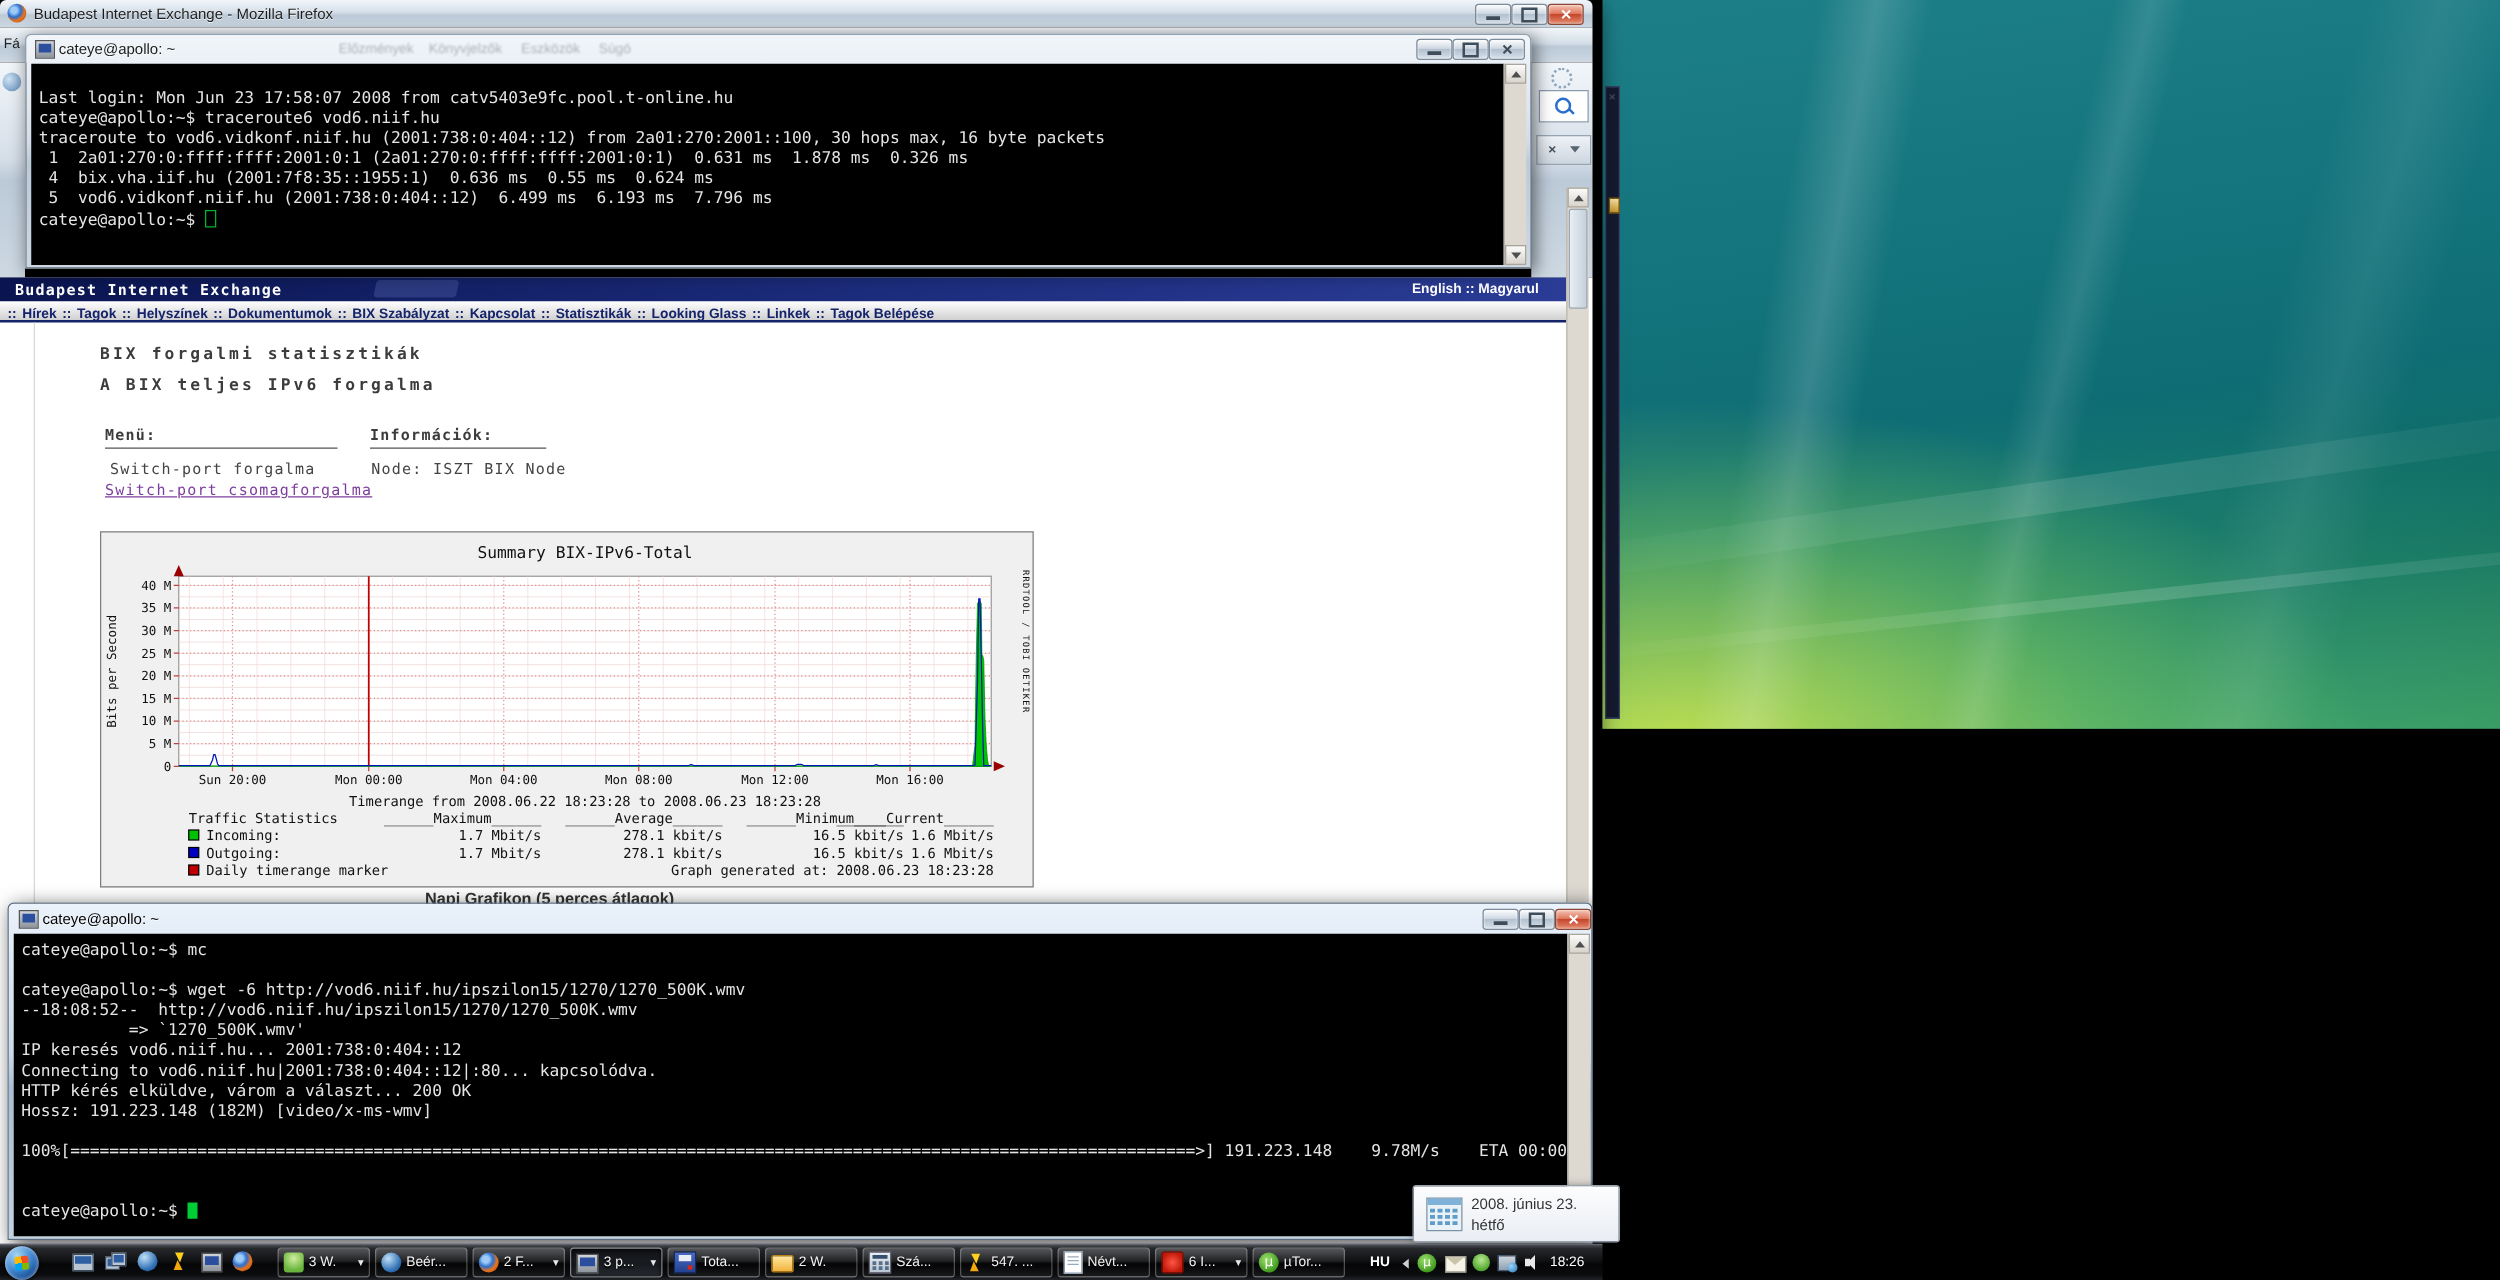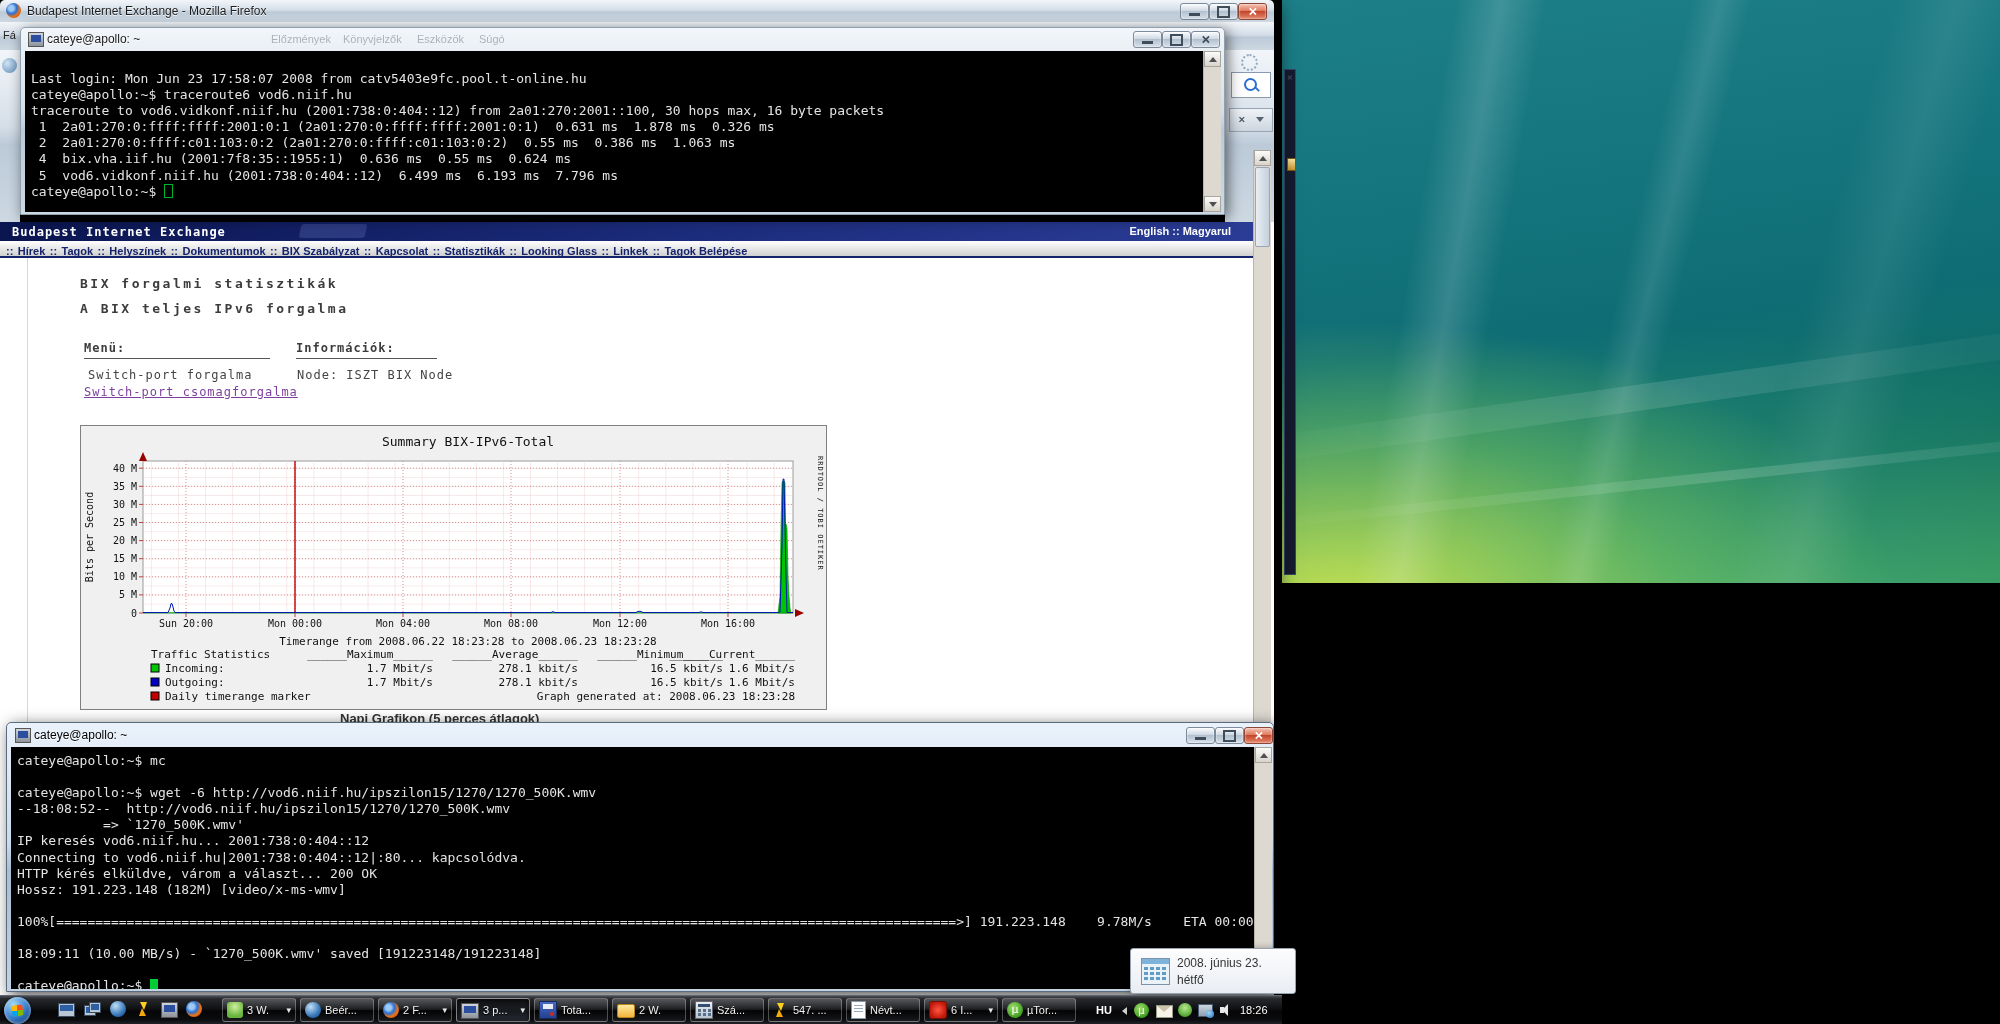--- a/index.html
+++ b/index.html
@@ -324,21 +324,20 @@
       <div class="abs cap" style="left:1170px;top:3px;">
           <div class="g-x" style="transform:scale(.8);"></div>
         </div>
     </div>
     <div class="abs" style="left:4px;top:23px;width:1178px;height:161px;background:#000;overflow:hidden;">
       <div style="padding:20px 0 0 6px;">
         <div class="term-line">Last login: Mon Jun 23 17:58:07 2008 from catv5403e9fc.pool.t-online.hu</div>
         <div class="term-line">cateye@apollo:~$ traceroute6 vod6.niif.hu</div>
         <div class="term-line">traceroute to vod6.vidkonf.niif.hu (2001:738:0:404::12) from 2a01:270:2001::100, 30 hops max, 16 byte packets</div>
         <div class="term-line"> 1  2a01:270:0:ffff:ffff:2001:0:1 (2a01:270:0:ffff:ffff:2001:0:1)  0.631 ms  1.878 ms  0.326 ms</div>
-        <div class="term-line"> 2  2a01:270:0:ffff:c01:103:0:2 (2a01:270:0:ffff:c01:103:0:2)  0.55 ms  0.386 ms  1.063 ms</div>
         <div class="term-line"> 4  bix.vha.iif.hu (2001:7f8:35::1955:1)  0.636 ms  0.55 ms  0.624 ms</div>
         <div class="term-line"> 5  vod6.vidkonf.niif.hu (2001:738:0:404::12)  6.499 ms  6.193 ms  7.796 ms</div>
         <div class="term-line"><span>cateye@apollo:~$ </span><span class="cursor-hollow"></span></div>
       </div>
     </div>
     <div class="abs sb-track" style="left:1182px;top:23px;width:17px;height:161px;">
       <div class="sb-btn" style="top:0;">
           <div class="tri-up"></div>
         </div>
       <div class="sb-btn" style="bottom:0;">
@@ -368,21 +367,20 @@
         <div class="term-line">cateye@apollo:~$ wget -6 http://vod6.niif.hu/ipszilon15/1270/1270_500K.wmv</div>
         <div class="term-line">--18:08:52--  http://vod6.niif.hu/ipszilon15/1270/1270_500K.wmv</div>
         <div class="term-line">           =&gt; `1270_500K.wmv'</div>
         <div class="term-line">IP keresés vod6.niif.hu... 2001:738:0:404::12</div>
         <div class="term-line">Connecting to vod6.niif.hu|2001:738:0:404::12|:80... kapcsolódva.</div>
         <div class="term-line">HTTP kérés elküldve, várom a választ... 200 OK</div>
         <div class="term-line">Hossz: 191.223.148 (182M) [video/x-ms-wmv]</div>
         <div class="term-line"></div>
         <div class="term-line">100%[===================================================================================================================&gt;] 191.223.148    9.78M/s    ETA 00:00</div>
         <div class="term-line"></div>
-        <div class="term-line">18:09:11 (10.00 MB/s) - `1270_500K.wmv' saved [191223148/191223148]</div>
         <div class="term-line"></div>
         <div class="term-line"><span>cateye@apollo:~$ </span><span class="cursor-solid"></span></div>
       </div>
     </div>
     <div class="abs sb-track" style="left:1247px;top:24px;width:17px;height:242px;">
       <div class="sb-btn" style="top:0;">
           <div class="tri-up"></div>
         </div>
       <div class="sb-btn" style="bottom:0;">
           <div class="tri-dn"></div>

